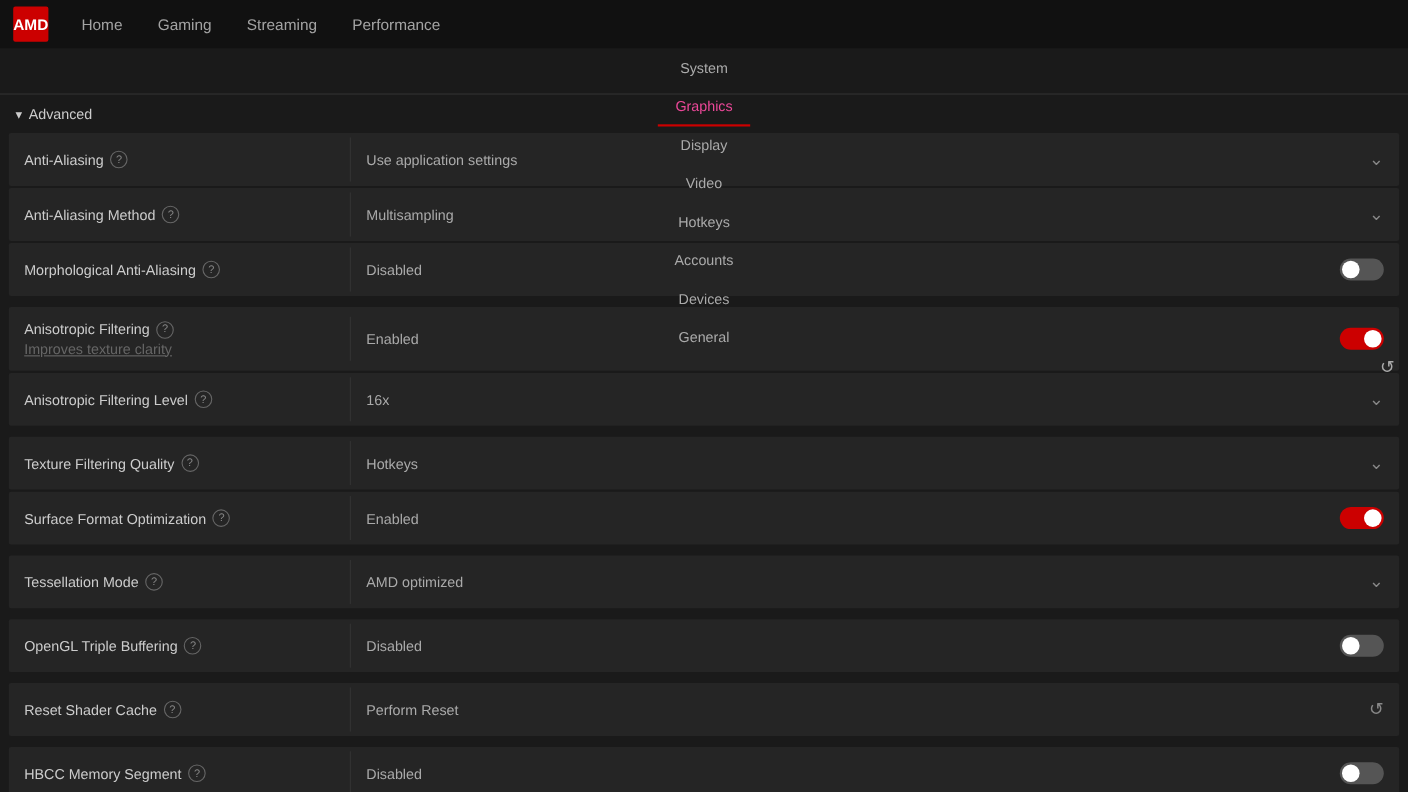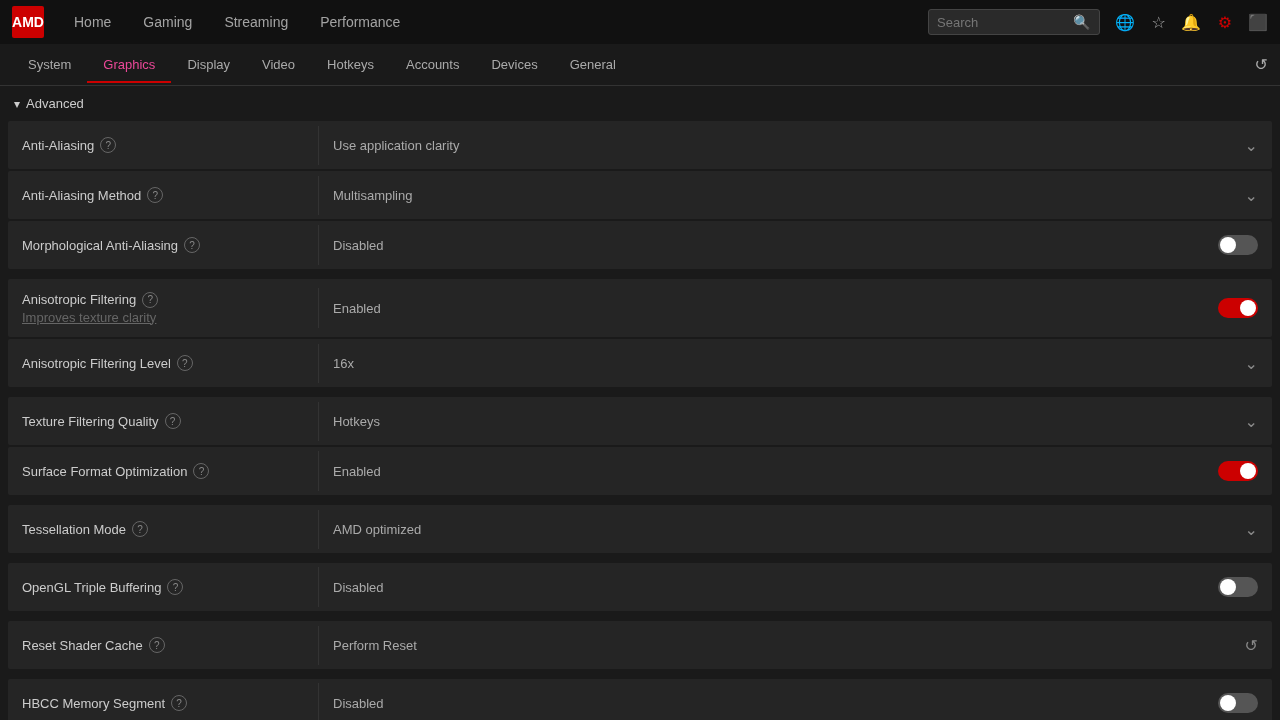--- a/index.html
+++ b/index.html
@@ -82,20 +82,21 @@
     .icon-btn.active { color: #cc0000; }
 
     
     .tab-bar {
       display: flex;
       align-items: center;
       background: #1a1a1a;
       border-bottom: 1px solid #333;
       padding: 0 12px;
       height: 42px;
+      flex-direction: column;
     }
     .tab {
       padding: 10px 16px;
       cursor: pointer;
       color: #aaa;
       font-size: 13px;
       position: relative;
       user-select: none;
     }
     .tab.active {
@@ -249,31 +250,20 @@
 </head>
 <body>
 
 <div class="top-nav">
   <div class="amd-logo">AMD</div>
   <div class="nav-links">
     <div class="nav-link">Home</div>
     <div class="nav-link">Gaming</div>
     <div class="nav-link">Streaming</div>
     <div class="nav-link">Performance</div>
-  </div>
-  <div class="nav-icons">
-    <div class="search-box">
-      <input type="text" placeholder="Search" style="">
-      <span style="color:#aaa;font-size:14px;">🔍</span>
-    </div>
-    <span class="icon-btn">🌐</span>
-    <span class="icon-btn">☆</span>
-    <span class="icon-btn">🔔</span>
-    <span class="icon-btn active">⚙</span>
-    <span class="icon-btn">⬛</span>
   </div>
 </div>
 
 <div class="tab-bar">
   <div class="tab">System</div>
   <div class="tab active">Graphics</div>
   <div class="tab">Display</div>
   <div class="tab">Video</div>
   <div class="tab">Hotkeys</div>
   <div class="tab">Accounts</div>
@@ -290,21 +280,21 @@
 <div class="settings-container" id="settings-list">
     <div class="setting-row">
       <div class="setting-label-col">
         <div class="setting-label">
           <span>Anti-Aliasing</span>
           <span class="help-icon">?</span>
         </div>
       </div>
       <div class="setting-control-col">
         <button class="dropdown-btn">
-          <span class="control-value">Use application clarity</span>
+          <span class="control-value">Use application settings</span>
           <span class="dropdown-chevron">⌄</span>
         </button>
       </div>
     </div>
     <div class="setting-row">
       <div class="setting-label-col">
         <div class="setting-label">
           <span>Anti-Aliasing Method</span>
           <span class="help-icon">?</span>
         </div>

